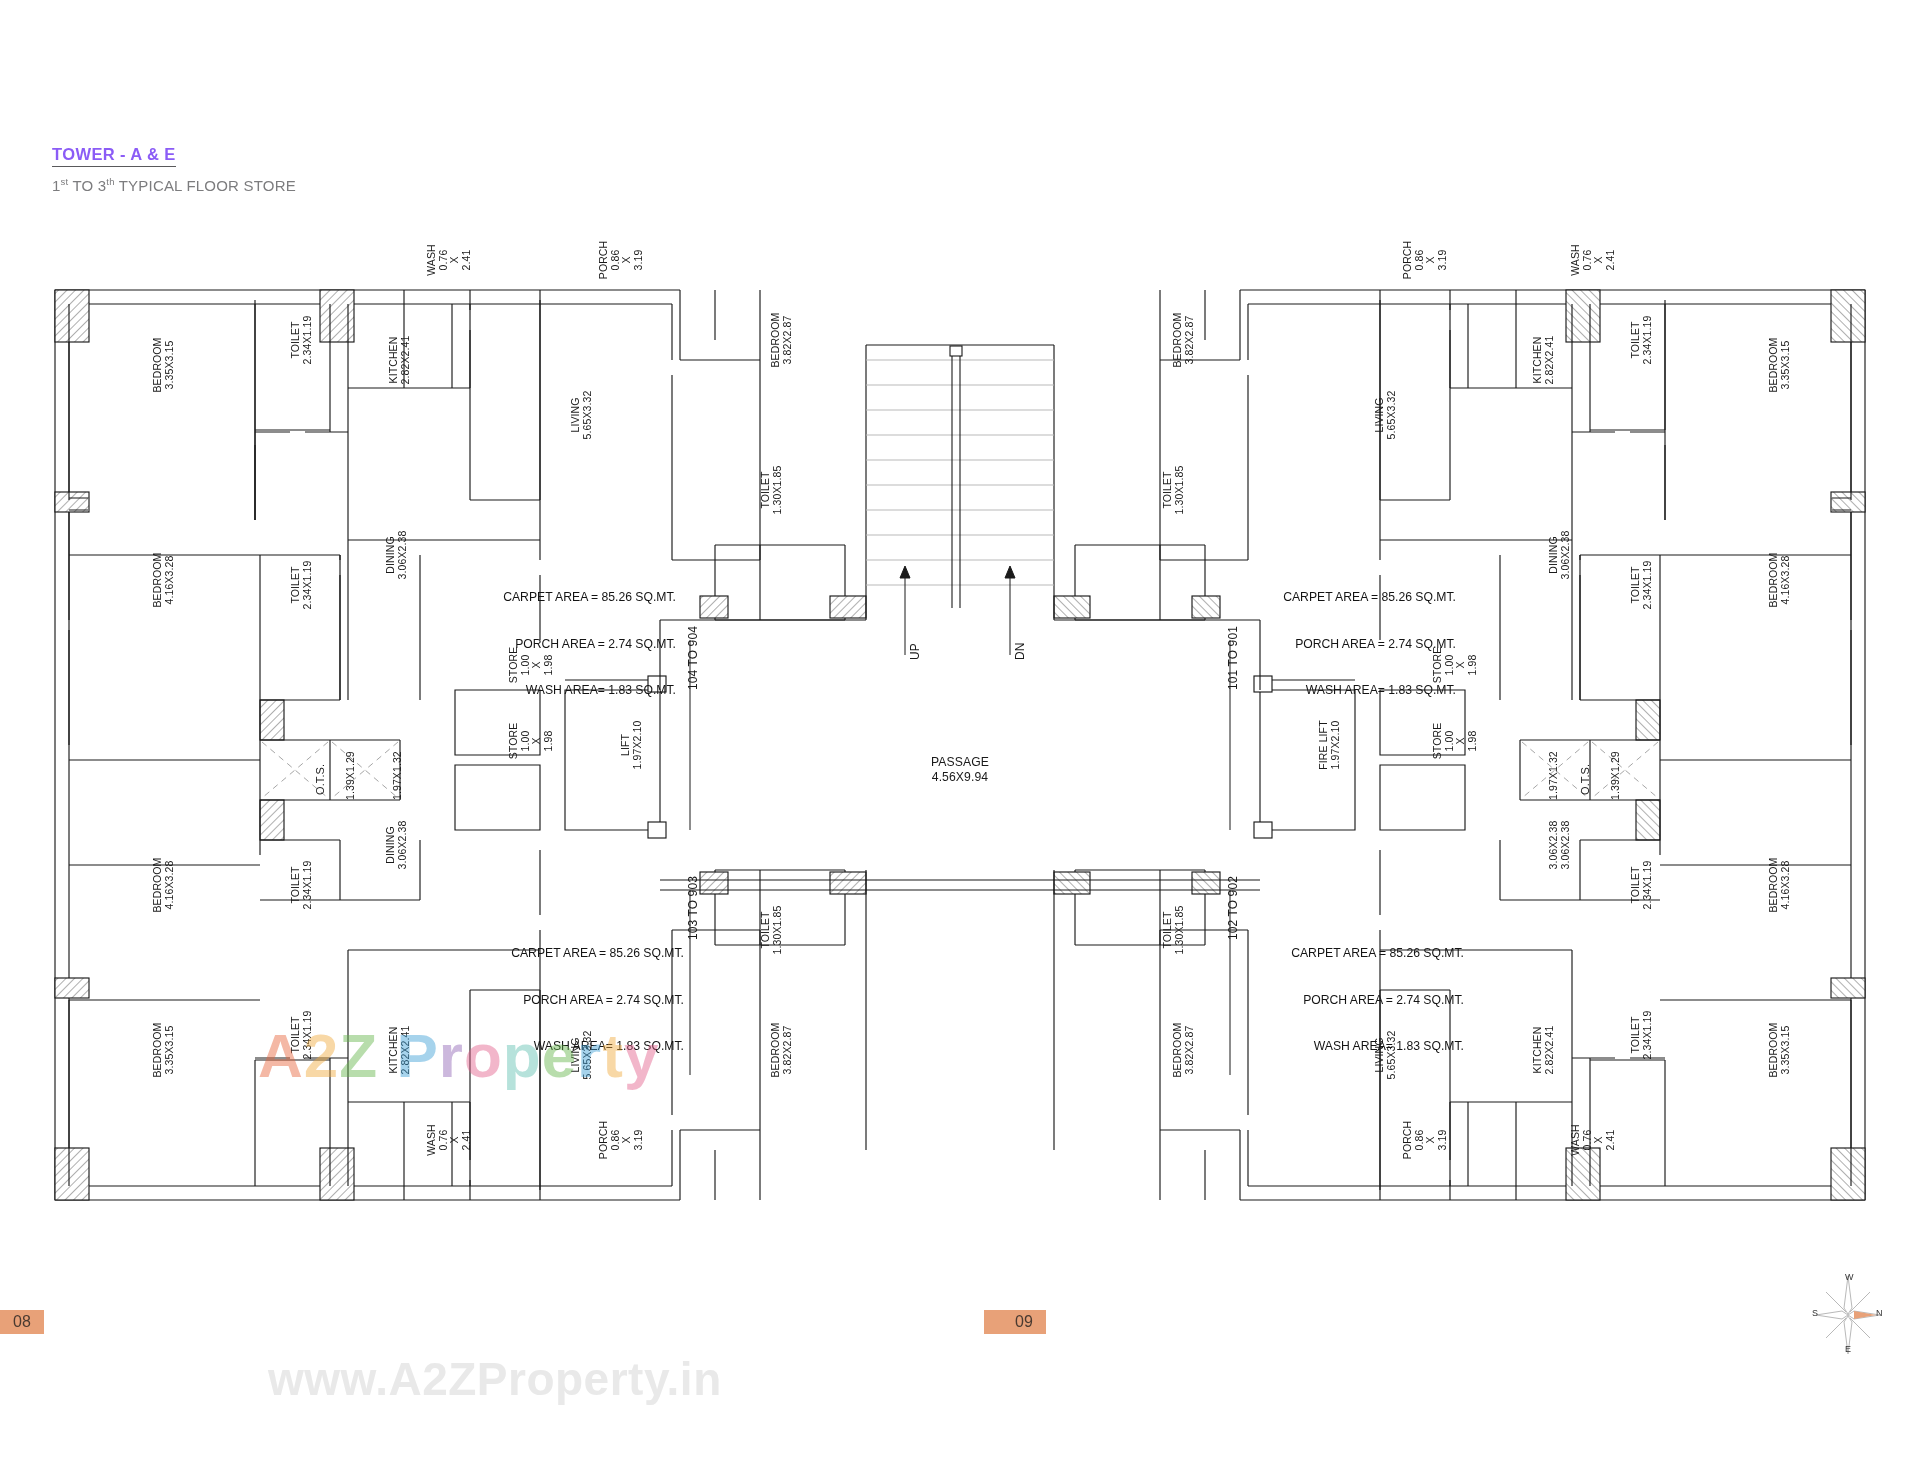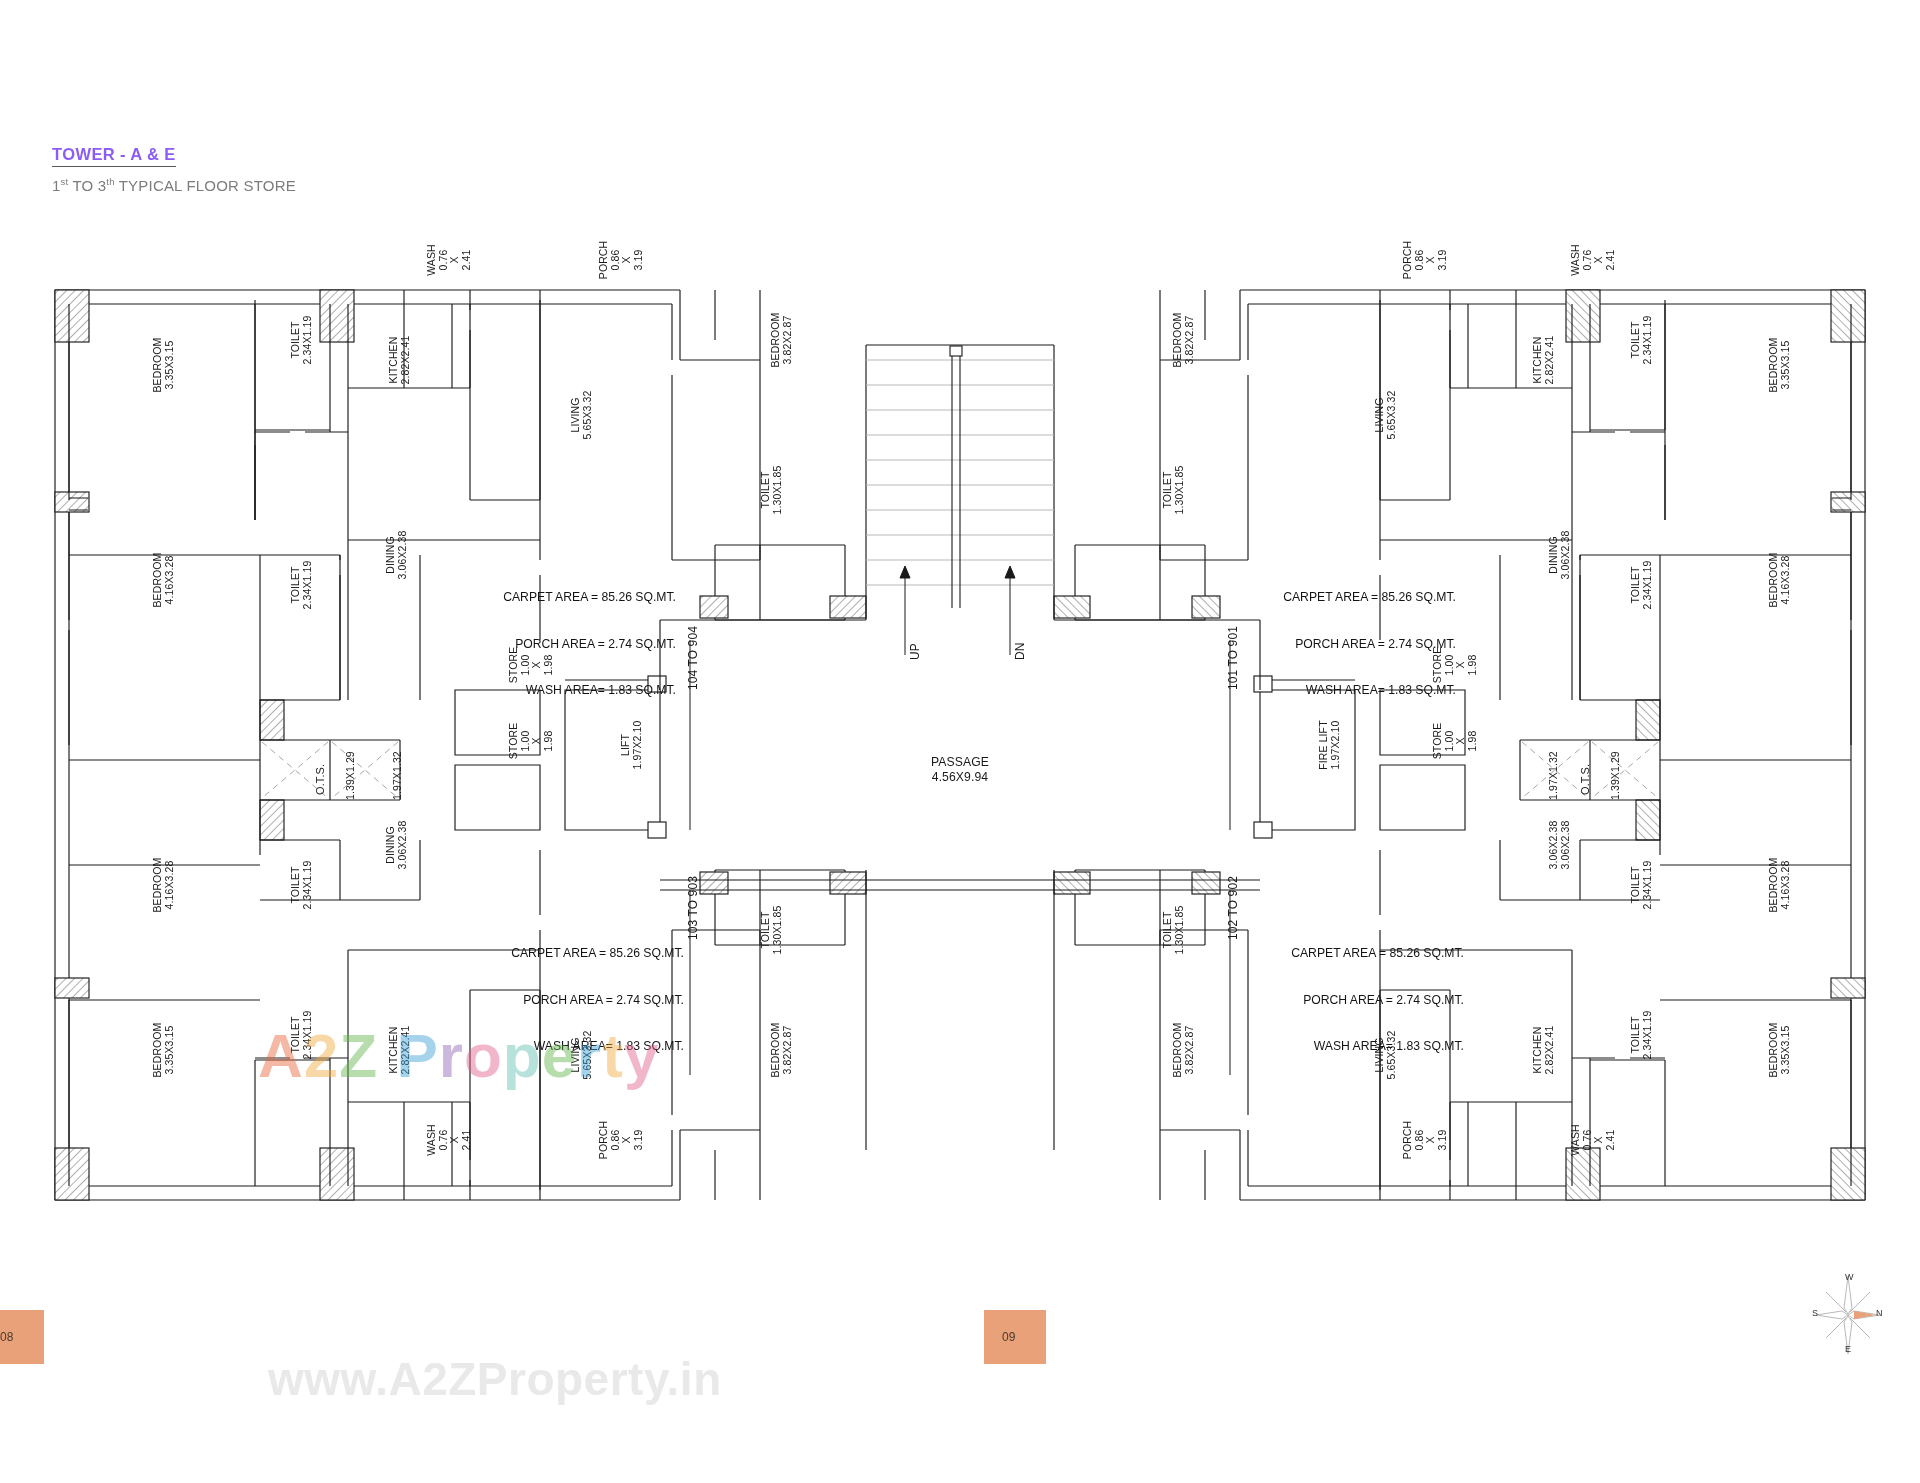--- a/index.html
+++ b/index.html
@@ -20,23 +20,23 @@
 
   
   .lbl{position:absolute;font-size:10.5px;line-height:11.6px;color:#1a1a1a;
        white-space:pre;letter-spacing:.1px;}
   .rot{transform-origin:0 0;transform:rotate(-90deg);}
   .ctr{text-align:center;}
   .areabox{position:absolute;font-size:12.2px;line-height:15.5px;
            color:#141414;white-space:pre;text-align:right;}
 
   
-  .pagetag{position:absolute;width:44px;height:54px;background:#e8a178;
-           color:#4a3a30;font-size:12px;display:flex;align-items:center;
-           justify-content:flex-start;}
+  .pagetag{position:absolute;width:44px;height:24px;background:#e8a178;
+           color:#4a3a30;font-size:16px;display:flex;align-items:center;
+           justify-content:center;}
   #watermark-url{position:absolute;left:268px;top:1352px;font-size:46px;
         color:#e9e9e9;font-weight:bold;letter-spacing:.5px;white-space:nowrap;}
   #watermark-logo{position:absolute;left:258px;top:1020px;font-size:62px;
         font-weight:bold;letter-spacing:1px;opacity:.45;white-space:nowrap;}
   #watermark-logo .a{color:#e8633a;} #watermark-logo .two{color:#f0a93c;}
   #watermark-logo .z{color:#63b54a;} #watermark-logo .p1{color:#3c9fd6;}
   #watermark-logo .p2{color:#8f64b5;} #watermark-logo .p3{color:#e35f8c;}
   #watermark-logo .p4{color:#5fc0b0;} #watermark-logo .p5{color:#f0a93c;}
 
   #compass{position:absolute;left:1808px;top:1270px;width:80px;height:90px;}

